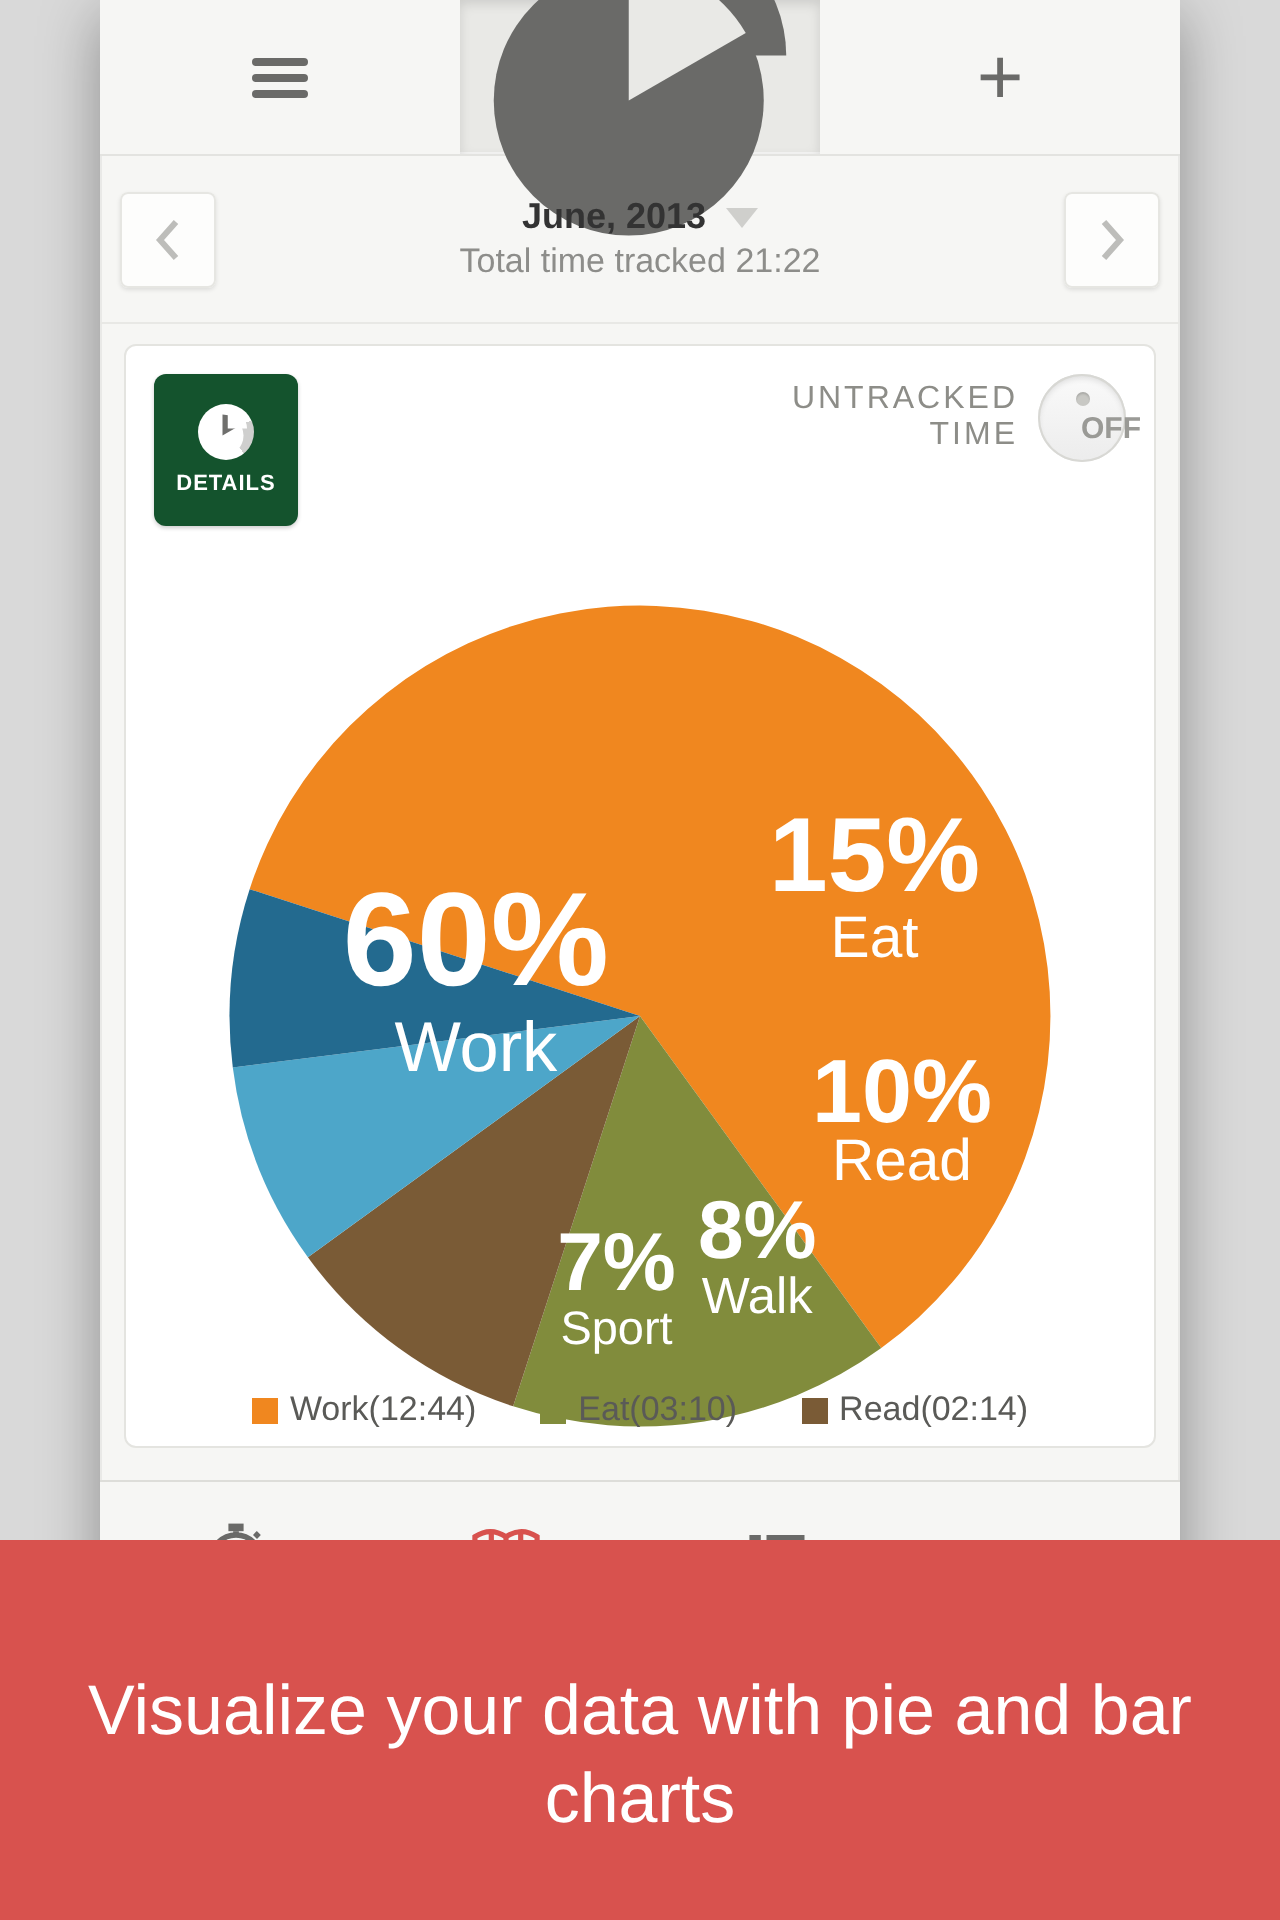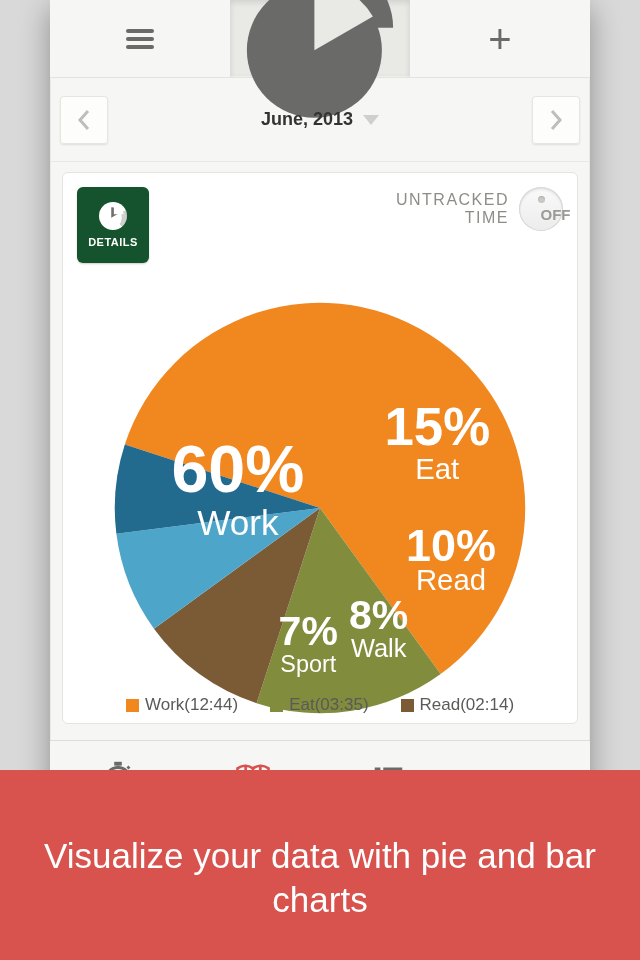--- a/index.html
+++ b/index.html
@@ -90,20 +90,21 @@
       <div class="chev">
         <svg viewBox="0 0 16 22">
             <path d="M12 2 L4 11 L12 20" fill="none" stroke="#bdbdba" stroke-width="3"></path>
           </svg>
       </div>
       <div class="monthcenter">
         <div class="monthtitle">
           <span>June, 2013</span>
           <span class="tri"></span>
         </div>
+        <div class="subtotal">Total time tracked 21:22</div>
       </div>
       <div class="chev">
         <svg viewBox="0 0 16 22">
             <path d="M4 2 L12 11 L4 20" fill="none" stroke="#bdbdba" stroke-width="3"></path>
           </svg>
       </div>
     </div>
 
     <div class="chartcard">
       <div class="details-btn">
@@ -160,21 +161,21 @@
         </svg>
       </div>
 
       <div class="legend">
         <div class="item">
           <span class="sw" style="background:#f0871f"></span>
           <span>Work(12:44)</span>
         </div>
         <div class="item">
           <span class="sw" style="background:#818c3c"></span>
-          <span>Eat(03:35)</span>
+          <span>Eat(03:10)</span>
         </div>
         <div class="item">
           <span class="sw" style="background:#7a5b36"></span>
           <span>Read(02:14)</span>
         </div>
       </div>
     </div>
 
     <div class="tabbar">
       <div class="tab">

